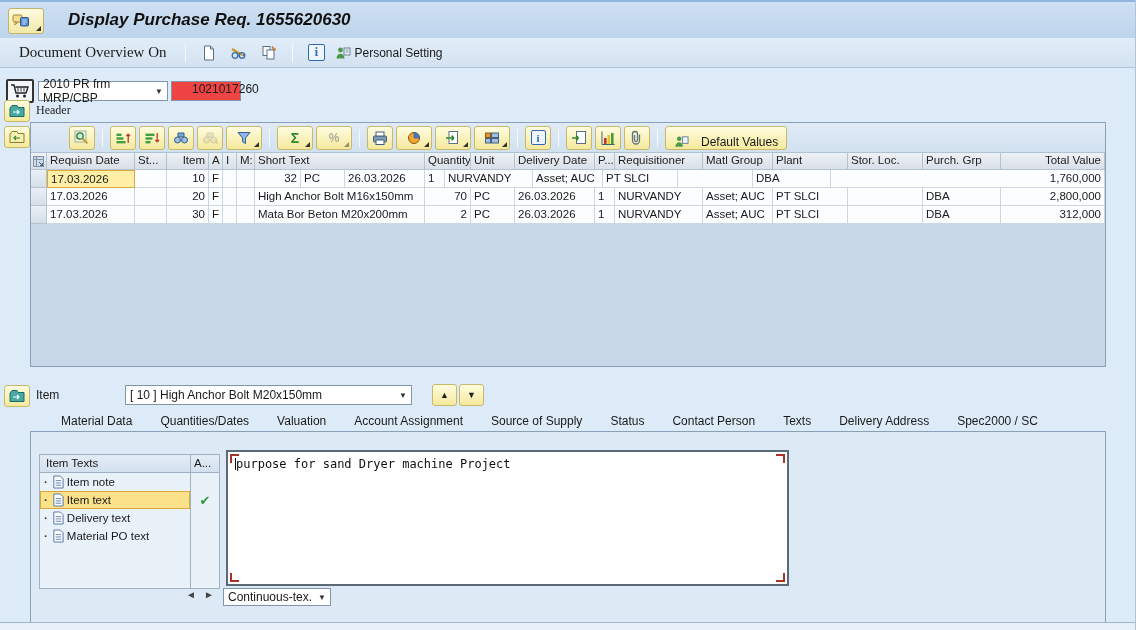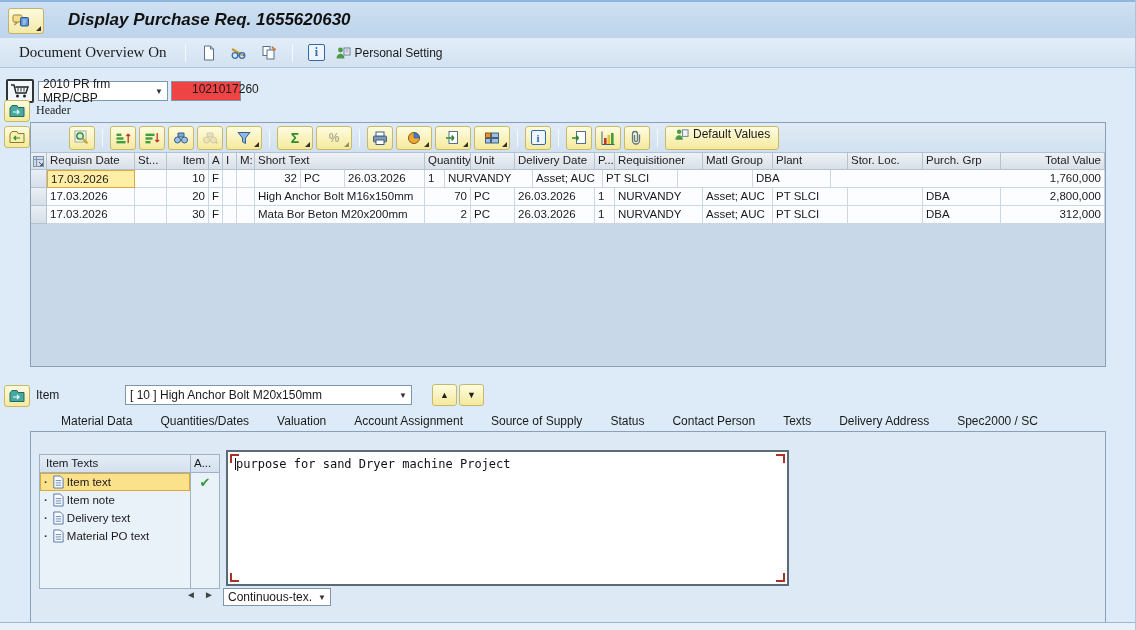--- a/index.html
+++ b/index.html
@@ -51,21 +51,21 @@
   .item-label { position:absolute; left:36px; top:388px; font-size:12px; }
 
   
   .grid { position:absolute; left:30px; top:122px; width:1076px; height:245px;
           border:1px solid #8aa0b8; background:#c9d8e8; }
   .alv-toolbar { height:30px; background:linear-gradient(#e0ebf6,#d2e1f0); border-bottom:1px solid #aec3d8;
                  display:flex; align-items:center; padding-left:38px; gap:3px; }
   .alv-toolbar .icon-btn { width:26px; height:24px; }
   .alv-toolbar .icon-btn.wide { width:36px; }
   .alv-toolbar .disabled svg, .alv-toolbar .disabled span { filter:grayscale(1); opacity:.5; }
-  .defvals-btn { height:24px; padding:0 8px; display:flex; align-items:flex-start; gap:4px;
+  .defvals-btn { height:24px; padding:0 8px; display:flex; align-items:flex-end; gap:12px;
                  background:linear-gradient(#fefce0,#f5e99c); border:1px solid #c8b96a; border-radius:3px; font-size:12px; }
   .sum-glyph { font-size:14px; font-weight:bold; color:#2d8a2d; }
   .pct-glyph { font-size:12px; font-weight:bold; color:#c05050; }
 
   .gh-row, .g-row { display:flex; }
   .gh-row { height:17px; }
   .hcell { background:linear-gradient(#eef2f6,#d8dfe7); border-right:1px solid #b5c2d0; border-bottom:1px solid #b5c2d0;
            font-size:11.5px; color:#222; padding:1px 3px 0 3px; white-space:nowrap; overflow:hidden; flex:0 0 auto; }
   .corner { width:16px; background:linear-gradient(#eef2f6,#d8dfe7); border-right:1px solid #b5c2d0;
             border-bottom:1px solid #b5c2d0; display:flex; align-items:center; justify-content:center; flex:0 0 auto; }
@@ -537,45 +537,45 @@
       </div>
     </div>
 
   <div class="tab-panel">
     <div class="itemtexts">
       <div class="it-head">
         <span class="t1">Item Texts</span>
         <span class="t2">A...</span>
       </div>
       <div id="it-body" style="display:flex;flex-direction:column;flex:1;">
+          <div class="it-row">
+            <span class="lbl">
+              <span>
+                <svg width="12" height="14" viewBox="0 0 13 15">
+                  <path d="M2 1h7l3 3v10H2z" fill="#fff" stroke="#4a6fa5"></path>
+                  <path d="M4 6h6M4 8.5h6M4 11h6" stroke="#4a6fa5" stroke-width="0.9"></path>
+                </svg>
+              </span>
+              <span>Item note</span>
+            </span>
+            <span class="acol"></span>
+          </div>
           <div class="it-row sel">
             <span class="lbl">
               <span>
                 <svg width="12" height="14" viewBox="0 0 13 15">
                   <path d="M2 1h7l3 3v10H2z" fill="#fff" stroke="#4a6fa5"></path>
                   <path d="M4 6h6M4 8.5h6M4 11h6" stroke="#4a6fa5" stroke-width="0.9"></path>
                 </svg>
               </span>
               <span>Item text</span>
             </span>
             <span class="acol">
               <span class="check">✔</span>
             </span>
-          </div>
-          <div class="it-row">
-            <span class="lbl">
-              <span>
-                <svg width="12" height="14" viewBox="0 0 13 15">
-                  <path d="M2 1h7l3 3v10H2z" fill="#fff" stroke="#4a6fa5"></path>
-                  <path d="M4 6h6M4 8.5h6M4 11h6" stroke="#4a6fa5" stroke-width="0.9"></path>
-                </svg>
-              </span>
-              <span>Item note</span>
-            </span>
-            <span class="acol"></span>
           </div>
           <div class="it-row">
             <span class="lbl">
               <span>
                 <svg width="12" height="14" viewBox="0 0 13 15">
                   <path d="M2 1h7l3 3v10H2z" fill="#fff" stroke="#4a6fa5"></path>
                   <path d="M4 6h6M4 8.5h6M4 11h6" stroke="#4a6fa5" stroke-width="0.9"></path>
                 </svg>
               </span>
               <span>Delivery text</span>

